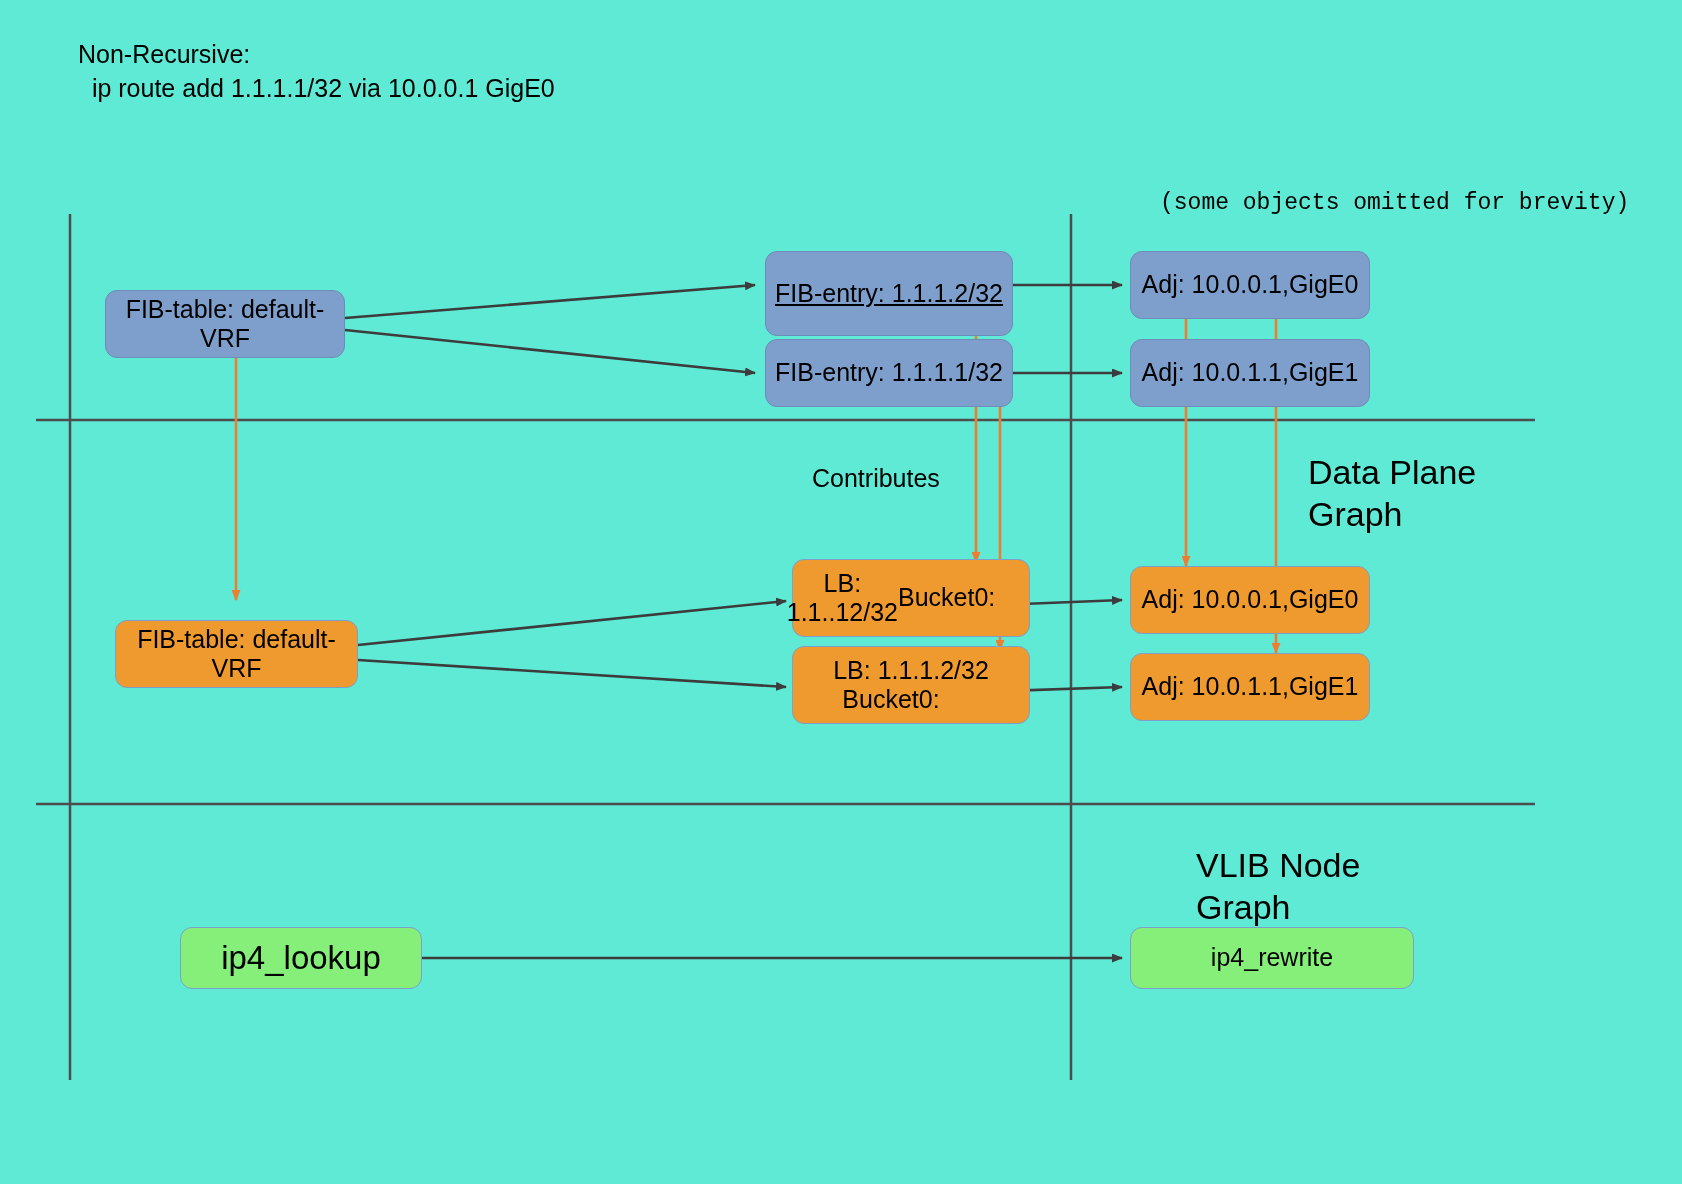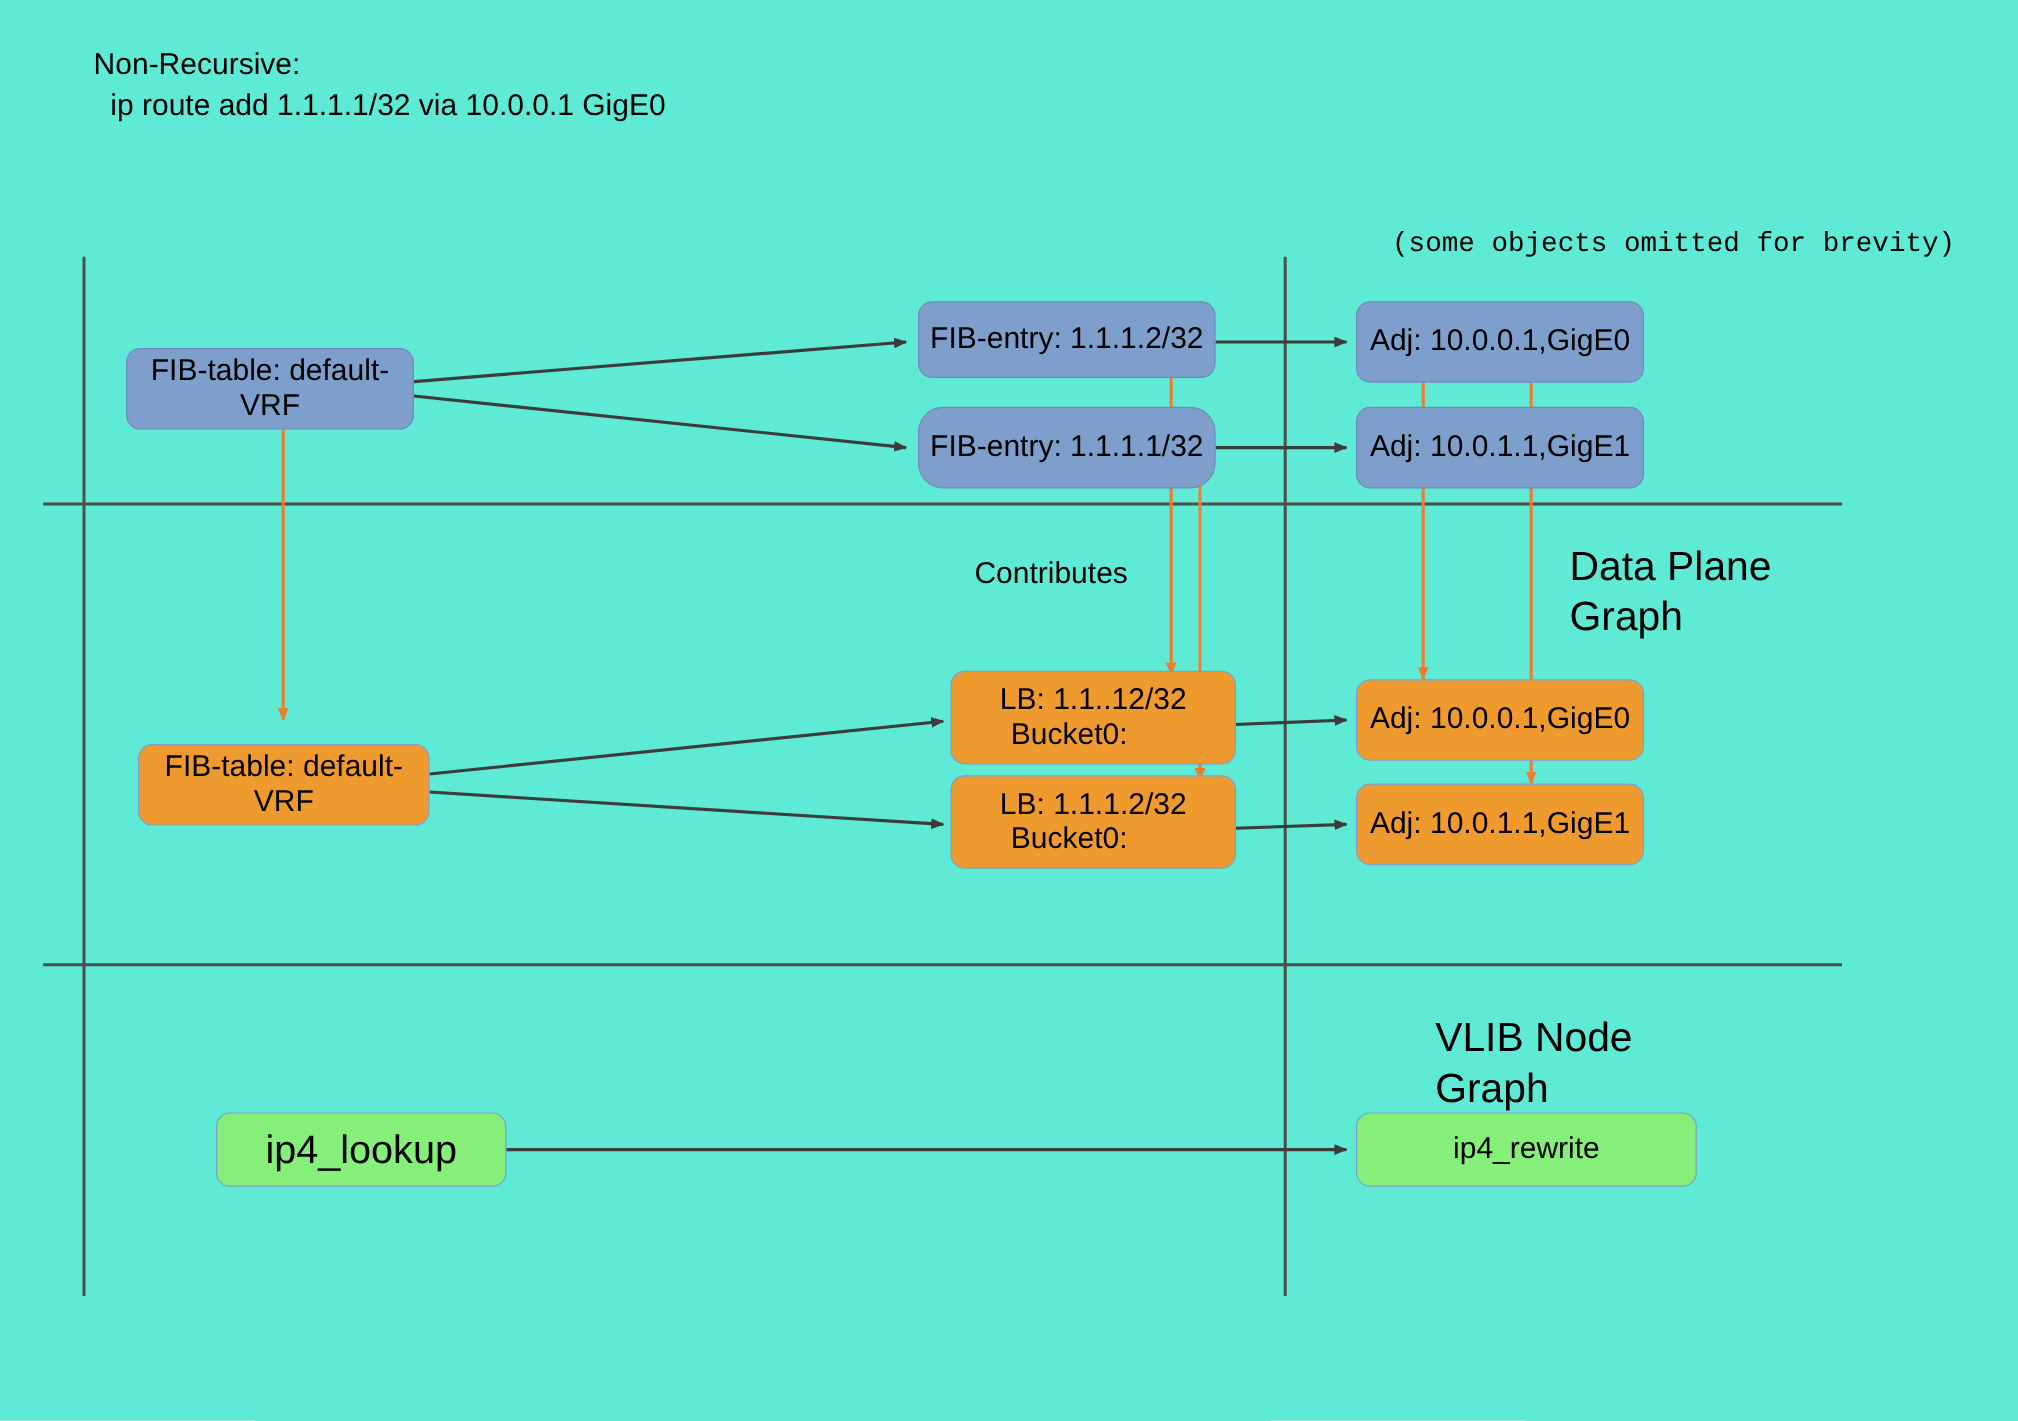--- a/index.html
+++ b/index.html
@@ -71,41 +71,41 @@
 
   <div class="txt band-title" style="left:1196px;top:845px;">VLIB Node</div>
   <div class="txt band-title" style="left:1196px;top:887px;">Graph</div>
 
   <div class="txt lbl" style="left:812px;top:462px;">Contributes</div>
 
   <div class="node blue" style="left:105px;top:290px;width:240px;height:68px;font-size:25px;">
     <span>FIB-table: default-VRF</span>
   </div>
 
-  <div class="node blue" style="left:765px;top:251px;width:248px;height:64px;font-size:25px;">
+  <div class="node blue" style="left:765px;top:251px;width:248px;height:85px;font-size:25px;text-decoration:underline;">
     <span>FIB-entry: 1.1.1.2/32</span>
   </div>
 
-  <div class="node blue" style="left:765px;top:339px;width:248px;height:68px;font-size:25px;border-radius:21px;">
+  <div class="node blue" style="left:765px;top:339px;width:248px;height:68px;font-size:25px;">
     <span>FIB-entry: 1.1.1.1/32</span>
   </div>
 
   <div class="node blue" style="left:1130px;top:251px;width:240px;height:68px;font-size:25px;">
     <span>Adj: 10.0.0.1,GigE0</span>
   </div>
 
   <div class="node blue" style="left:1130px;top:339px;width:240px;height:68px;font-size:25px;">
     <span>Adj: 10.0.1.1,GigE1</span>
   </div>
 
   <div class="node orange" style="left:115px;top:620px;width:243px;height:68px;font-size:25px;">
     <span>FIB-table: default-VRF</span>
   </div>
 
-  <div class="node orange" style="left:792px;top:559px;width:238px;height:78px;font-size:25px;flex-direction:column;">
+  <div class="node orange" style="left:792px;top:559px;width:238px;height:78px;font-size:25px;flex-direction:row;">
     <span>LB: 1.1..12/32</span>
     <span style="padding-right:40px;">Bucket0:</span>
   </div>
 
   <div class="node orange" style="left:792px;top:646px;width:238px;height:78px;font-size:25px;flex-direction:column;">
     <span>LB: 1.1.1.2/32</span>
     <span style="padding-right:40px;">Bucket0:</span>
   </div>
 
   <div class="node orange" style="left:1130px;top:566px;width:240px;height:68px;font-size:25px;">

